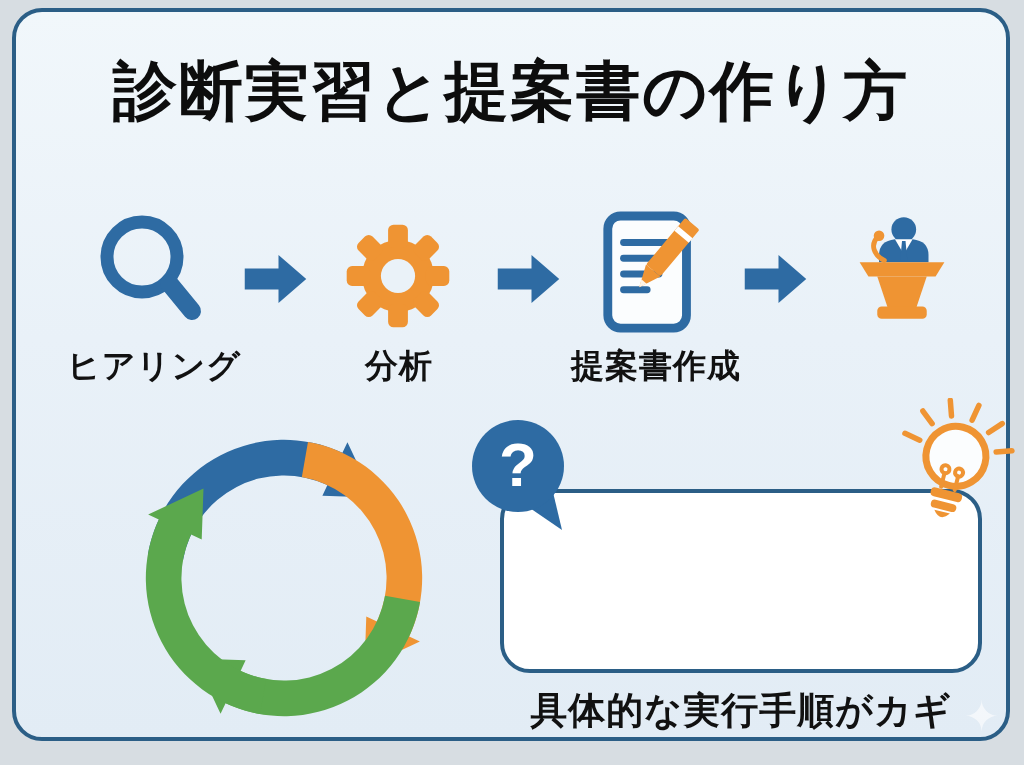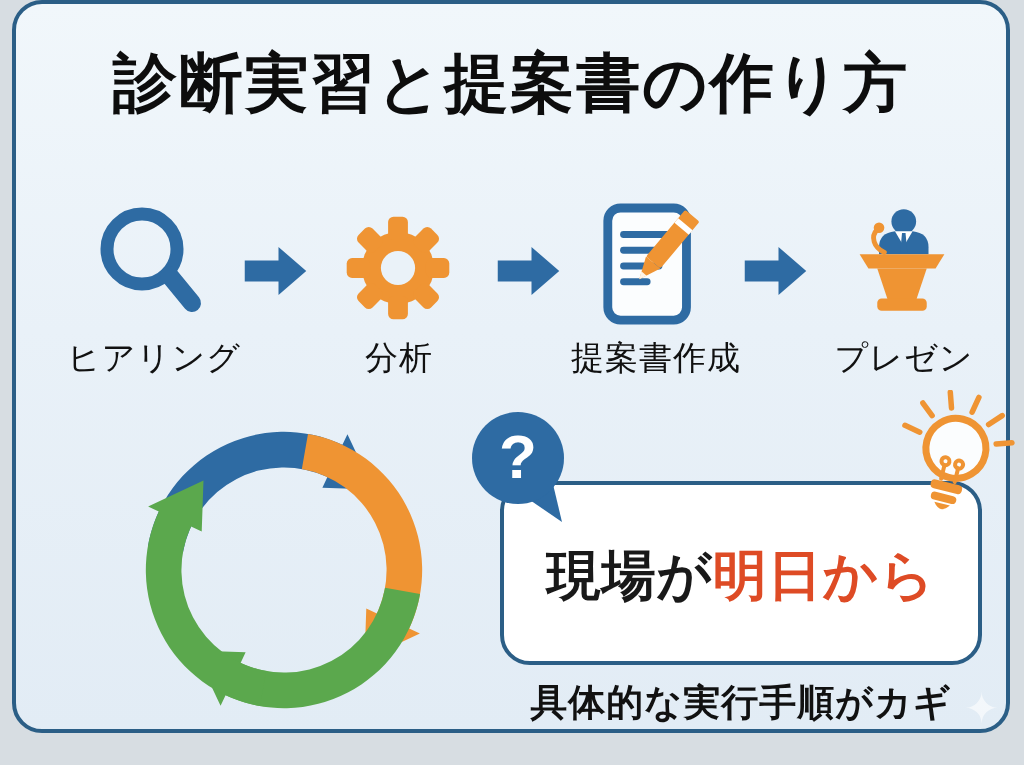--- a/index.html
+++ b/index.html
@@ -5,41 +5,41 @@
   * { margin: 0; padding: 0; box-sizing: border-box; }
   html, body { width: 1024px; height: 765px; }
   body {
     background: #d7dde2;
     font-family: "Liberation Sans", "DejaVu Sans", sans-serif;
     position: relative;
     overflow: hidden;
   }
   .card {
     position: absolute;
-    left: 12px; top: 0;
+    left: 12px; top: 8px;
     width: 998px; height: 733px;
     border: 4px solid #2b5e86;
     border-radius: 30px;
     background: linear-gradient(180deg, #f1f7fb 0%, #e9f1f8 45%, #e2ecf5 100%);
   }
   .title {
     position: absolute;
     left: 0; top: 36px; width: 100%;
     text-align: center;
     font-size: 64px;
     font-weight: 900;
     color: #0d0d0d;
     letter-spacing: 2px;
   }
   .abs { position: absolute; }
   .step-label {
     position: absolute;
     text-align: center;
     font-size: 33px;
-    font-weight: 400;
+    font-weight: 700;
     color: #111111;
     letter-spacing: 1px;
     top: 332px;
   }
   .bubble {
     position: absolute;
     left: 484px; top: 477px;
     width: 482px; height: 184px;
     background: #ffffff;
     border: 4px solid #2b5e86;
@@ -139,36 +139,32 @@
     <path d="M 40,52 C 28,46 24,34 32,26" stroke="#EF9433" stroke-width="5.5" fill="none" stroke-linecap="round"></path>
     <circle cx="34" cy="24" r="6" fill="#EF9433"></circle>
     <polygon points="12,54 108,54 98,70 22,70" fill="#EF9433"></polygon>
     <polygon points="32,70 88,70 76,106 44,106" fill="#EF9433"></polygon>
     <rect x="32" y="104" width="56" height="14" rx="5" fill="#EF9433"></rect>
   </svg>
 
   <div class="step-label" style="left:28px; width:220px;">ヒアリング</div>
   <div class="step-label" style="left:283px; width:200px;">分析</div>
   <div class="step-label" style="left:515px; width:250px;">提案書作成</div>
-  <div class="step-label" style="left:788px; width:200px;">プレゼン</div>
 
   <svg class="abs" style="left:120px; top:418px;" width="296" height="296" viewBox="0 0 300 300">
     <defs>
       <path id="cyc-arrow" d="M 12.1,125.7 A 140,140 0 0 1 209.2,23.1 L 214.3,12.3 L 240.7,68.4 L 188.9,66.6 L 194,55.8 A 104,104 0 0 0 47.6,131.9 Z"></path>
     </defs>
     <use href="#cyc-arrow" fill="#2E6BA3"></use>
     <use href="#cyc-arrow" fill="#EF9433" transform="rotate(90 150 150)"></use>
     <use href="#cyc-arrow" fill="#5BA84D" transform="rotate(180 150 150)"></use>
     <use href="#cyc-arrow" fill="#5BA84D" transform="rotate(270 150 150)"></use>
   </svg>
 
   <div class="bubble">
-    <div class="bubble-line">
-      <span class="txt-black">現場が</span><span class="txt-red">明日から</span>
-    </div>
   </div>
 
   <svg class="abs" style="left:448px; top:404px;" width="112" height="118" viewBox="0 0 112 118">
     <path d="M 60,88 L 98,114 L 88,72 Z" fill="#2E6BA3"></path>
     <circle cx="54" cy="50" r="46" fill="#2E6BA3"></circle>
     <text x="54" y="70" text-anchor="middle" font-size="62" font-weight="bold" fill="#FFFFFF">?</text>
   </svg>
 
   <svg class="abs" style="left:875px; top:386px;" width="128" height="150" viewBox="0 0 128 150">
     <g transform="rotate(14 62 70)">

